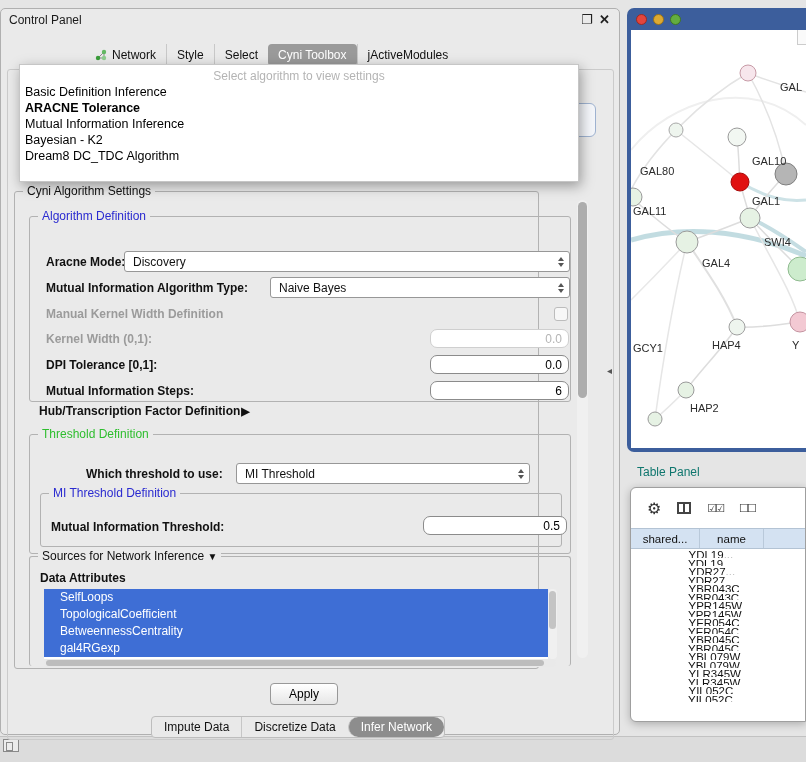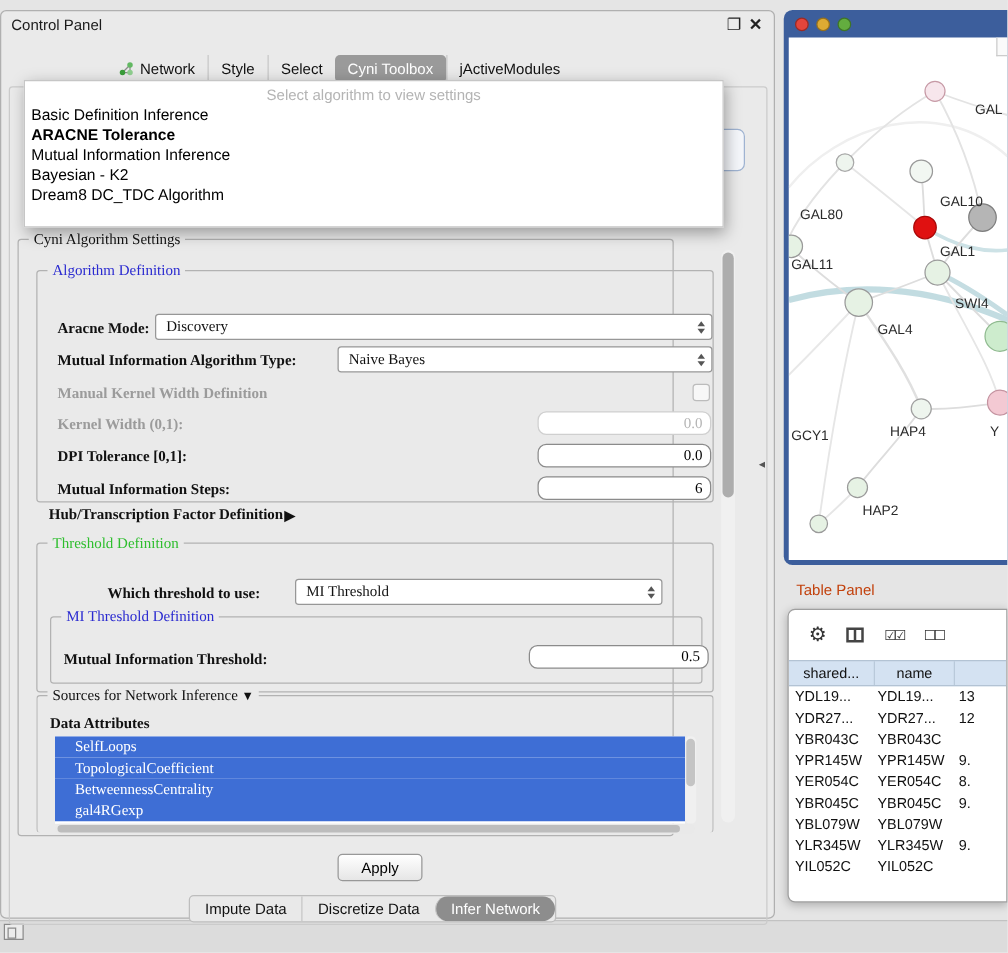--- a/index.html
+++ b/index.html
@@ -52,21 +52,21 @@
 
   
   .popup { position:absolute; left:18px; top:55px; width:560px; height:118px; background:#fff;
            border:1px solid #c6c6c6; box-shadow:2px 4px 12px rgba(0,0,0,0.35);
            z-index:40; padding-top:3px; }
   .popup-prompt { text-align:center; color:#b4b4b4; font-size:12px; height:16px; line-height:16px; }
   .algo-item { font-size:12.5px; height:16px; line-height:16px; padding-left:5px; color:#000; }
   .algo-item.bold { font-weight:bold; }
 
   
-  .settings { left:13px; top:182px; width:525px; height:478px;font-family:Liberation Serif, serif; }
+  .settings { left:13px; top:182px; width:525px; height:478px; }
 
   .combo { position:absolute; height:21px; background:#fff; border:1px solid #979797;
            border-radius:3px; display:flex; align-items:center; font-size:12px;
            padding:0 5px 0 8px; }
   .combo .val { flex:1; }
   .stepper { display:flex; flex-direction:column; align-items:center; gap:2px; margin-left:6px; }
   .tri-up { width:0; height:0; border-left:3.5px solid transparent; border-right:3.5px solid transparent;
             border-bottom:4px solid #555; }
   .tri-down { width:0; height:0; border-left:3.5px solid transparent; border-right:3.5px solid transparent;
             border-top:4px solid #555; }
@@ -120,35 +120,35 @@
   .light.red    { background:#e4453c; border:1px solid #9c2a24; }
   .light.yellow { background:#ddaa33; border:1px solid #96701c; }
   .light.green  { background:#63ad3f; border:1px solid #3f7526; }
   .net-canvas-wrap { position:absolute; left:4px; top:22px; width:175px; height:418px;
                      background:#fff; overflow:hidden; }
   .net-scrollcorner { position:absolute; right:0; top:0; width:9px; height:15px;
                       background:#fafafa; border-left:1px solid #ccc; border-bottom:1px solid #ccc; z-index:3; }
   .nlabel { font-family:"Liberation Sans",sans-serif; font-size:11px; fill:#2b2b2b; }
 
   
-  .table-panel-title { position:absolute; left:637px; top:465px; font-size:12px; color:#c2410c; }
+  .table-panel-title { position:absolute; left:637px; top:465px; font-size:12px; color:#0f766e; }
   .table-window { position:absolute; left:630px; top:487px; width:176px; height:235px;
                   background:#fff; border:1px solid #9f9f9f; border-radius:6px 0 0 6px;
                   box-shadow:0 2px 8px rgba(0,0,0,0.25); overflow:hidden; }
   .t-toolbar { height:40px; display:flex; align-items:center; gap:16px; padding-left:16px; color:#333; }
   .gear-icon { font-size:16px; }
   .cols-icon { width:14px; height:12px; border:2px solid #444; position:relative; }
   .cols-icon::before { content:''; position:absolute; left:4px; top:0; bottom:0; width:2px; background:#444; }
   .checks-icon { font-size:11px; letter-spacing:-2px; color:#333; }
   .theader { display:flex; height:21px; background:#d4e2f2; border-top:1px solid #b3c3d4;
              border-bottom:1px solid #b3c3d4; font-size:11.5px; align-items:center; }
   .hcell { border-right:1px solid #b9c9da; height:100%; display:flex; align-items:center;
            justify-content:center; }
   .hcell.c0 { width:69px; } .hcell.c1 { width:64px; } .hcell.c2 { flex:1; border-right:none; }
-  .trow { display:flex; height:17px; font-size:11.5px; align-items:center; }
+  .trow { display:flex; height:17px; font-size:11.5px; align-items:center;flex-direction:column; }
   .tcell { overflow:hidden; white-space:nowrap; }
   .tcell.c0 { width:69px; padding-left:5px; }
   .tcell.c1 { width:64px; padding-left:2px; }
   .tcell.c2 { flex:1; padding-left:3px; }
 </style>
 </head>
 <body>
 
 <div class="bottom-strip"></div>
 <div class="mini-icon"></div>

